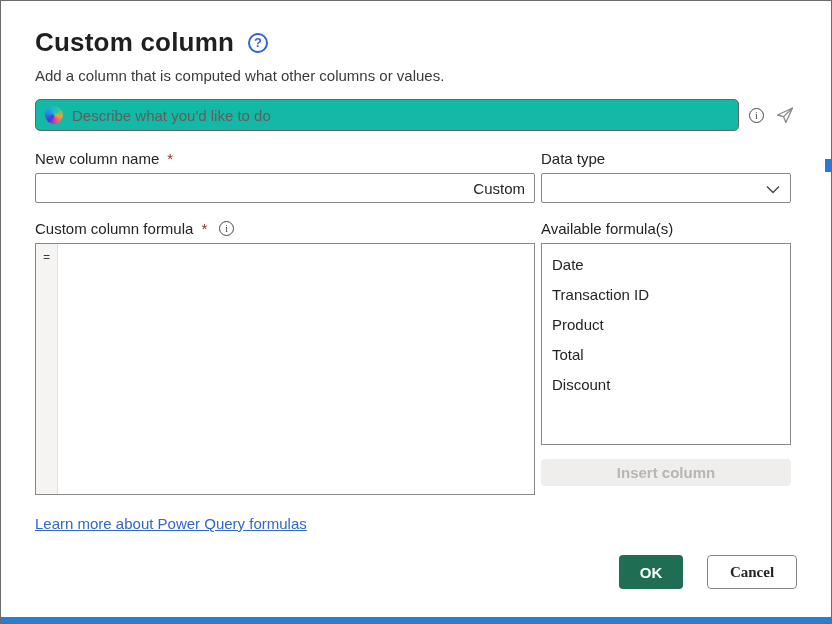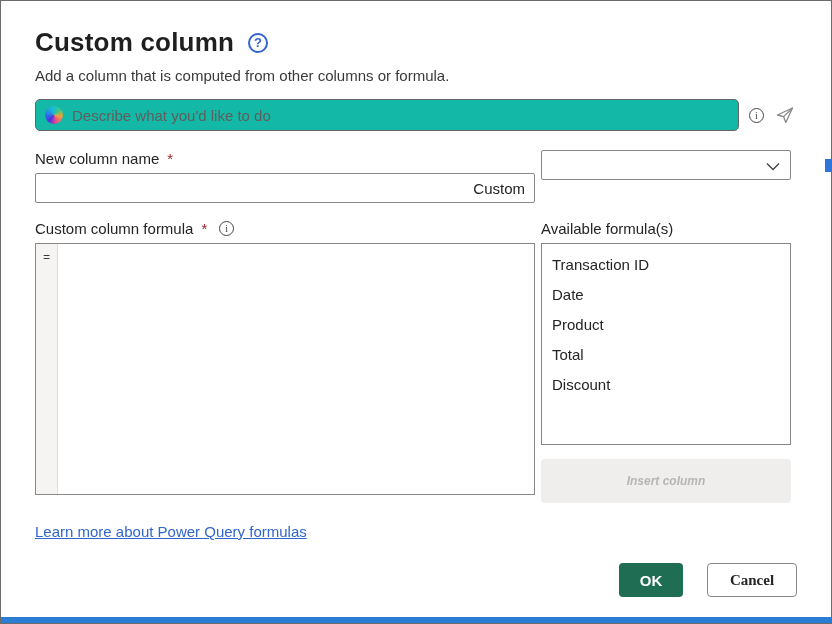--- a/index.html
+++ b/index.html
@@ -194,30 +194,29 @@
   .list-item {
     padding: 5px 10px;
     font-size: 15px;
     color: #252423;
     line-height: 20px;
     cursor: pointer;
   }
   .insert-btn {
     margin-top: 14px;
     width: 100%;
-    height: 44px;
+    height: 27px;
     border: none;
     border-radius: 4px;
     background: #efeeed;
     color: #b8b5b2;
-    font-size: 12px;
+    font-size: 15px;
     font-weight: 700;
     font-family: inherit;
     cursor: default;
-    font-style: italic;
   }
 
   
   .link-row { margin-top: 20px; }
   .learn-link {
     font-size: 15px;
     color: #3266cc;
     text-decoration: underline;
     cursor: pointer;
   }
@@ -260,21 +259,21 @@
 <body>
 
 <div class="dialog">
   <div class="content">
 
     <div class="title-row">
       <span class="title">Custom column</span>
       <span class="help-icon">?</span>
     </div>
 
-    <div class="subtitle">Add a column that is computed from other columns or formula.</div>
+    <div class="subtitle">Add a column that is computed what other columns or values.</div>
 
     <div class="copilot-row">
       <div class="copilot-box">
         <span class="copilot-logo"></span>
         <input type="text" placeholder="Describe what you'd like to do" style="">
       </div>
       <div class="copilot-icons">
         <span class="info-icon">i</span>
         <span class="send-icon">
           <svg width="20" height="20" viewBox="0 0 20 20">
@@ -287,20 +286,23 @@
 
     <div class="form-row">
       <div class="col-left">
         <div class="field-label">
           <span>New column name</span>
             <span class="req">*</span>
         </div>
         <input class="text-input" type="text" value="Custom" style="">
       </div>
       <div class="col-right">
+        <div class="field-label">
+          <span>Data type</span>
+        </div>
         <div class="select-box">
           <span></span>
           <span>
             <svg width="14" height="9" viewBox="0 0 14 9">
               <polyline points="1,1.5 7,7.5 13,1.5" fill="none" stroke="#484644" stroke-width="1.4"></polyline>
             </svg>
           </span>
         </div>
       </div>
     </div>
@@ -315,22 +317,22 @@
         <div class="formula-editor">
           <div class="formula-gutter">=</div>
           <textarea class="formula-area" value="" style=""></textarea>
         </div>
       </div>
       <div class="col-right">
         <div class="field-label">
           <span>Available formula(s)</span>
         </div>
         <div class="listbox">
+          <div class="list-item">Date</div>
           <div class="list-item">Transaction ID</div>
-          <div class="list-item">Date</div>
           <div class="list-item">Product</div>
           <div class="list-item">Total</div>
           <div class="list-item">Discount</div>
         </div>
         <button class="insert-btn" disabled="">Insert column</button>
       </div>
     </div>
 
     <div class="link-row">
       <a class="learn-link">Learn more about Power Query formulas</a>

